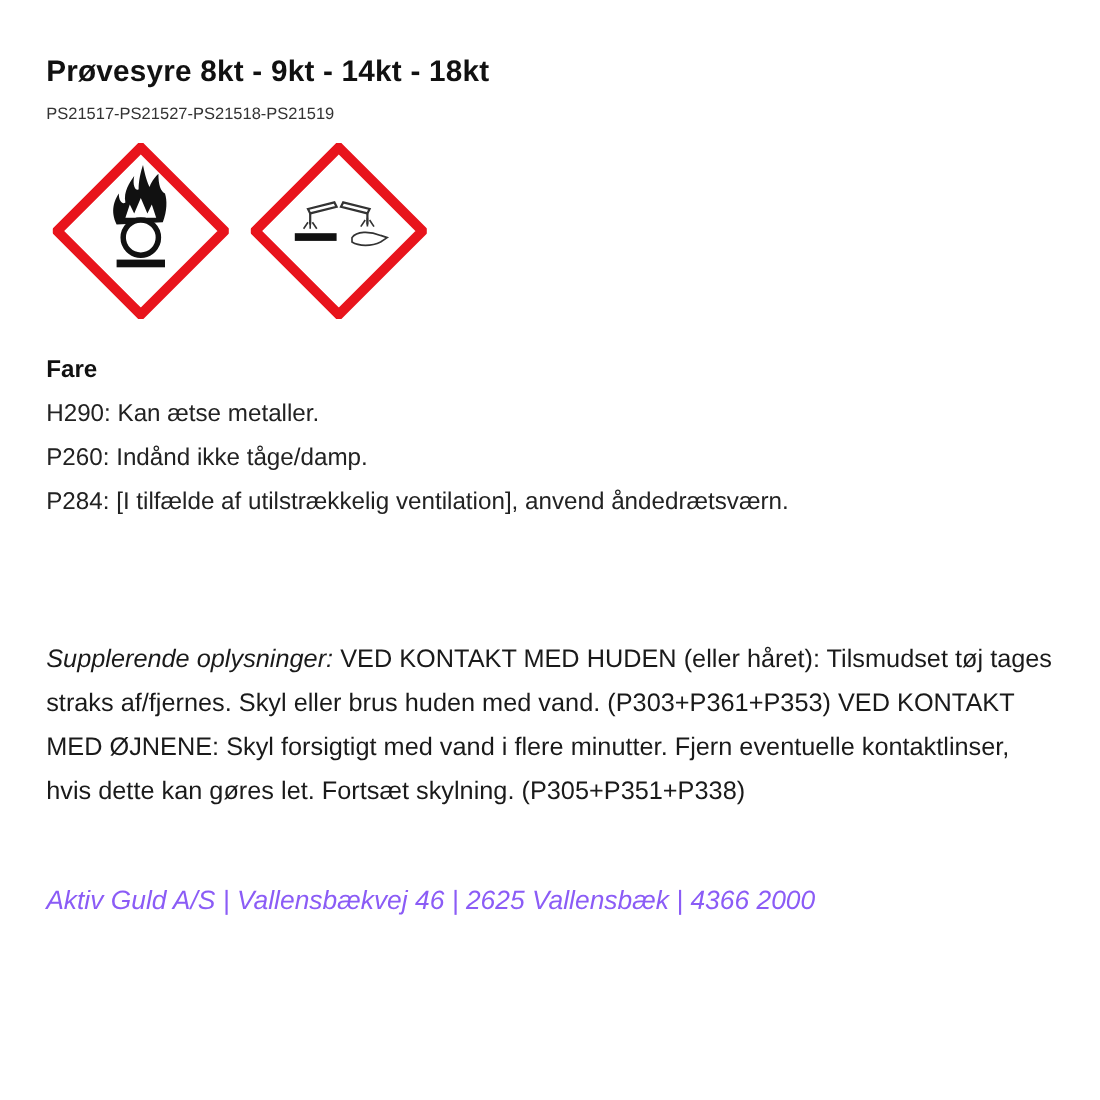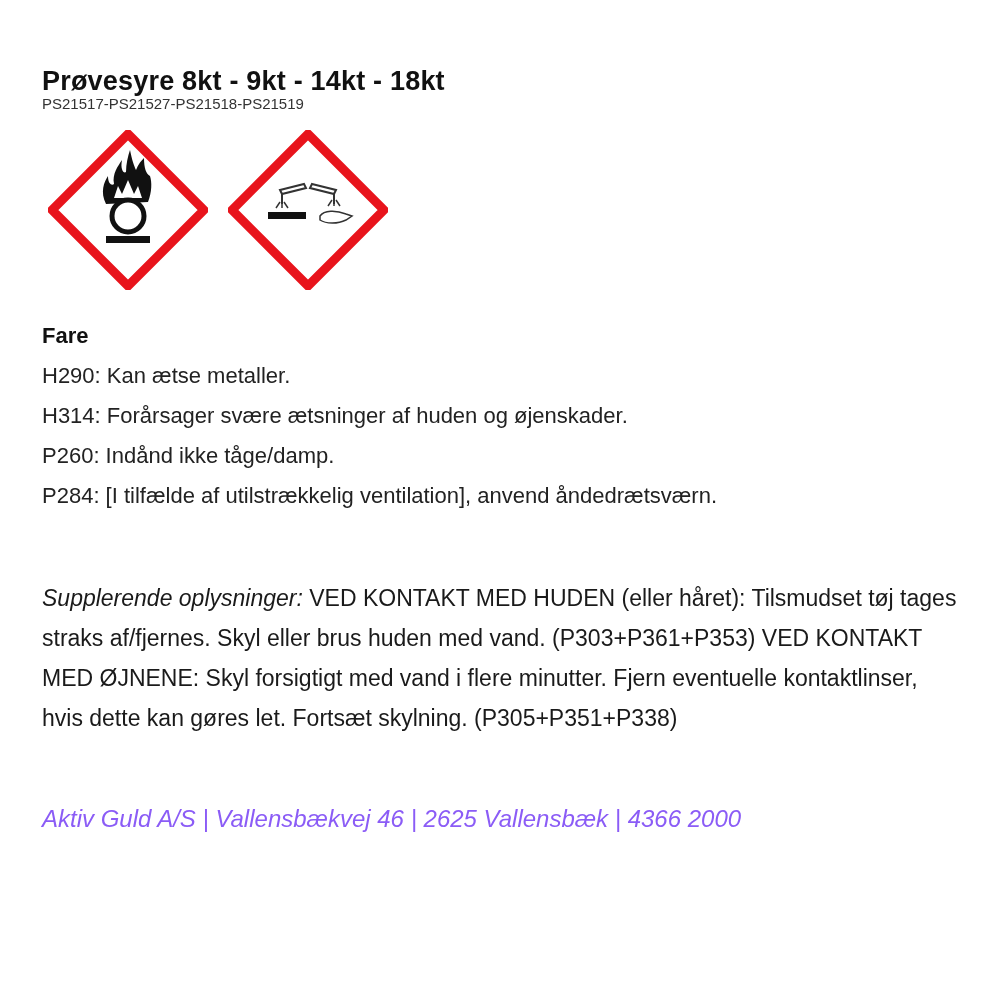--- a/index.html
+++ b/index.html
@@ -1,17 +1,17 @@
 <!DOCTYPE html>
 <html><head>
 <meta charset="utf-8">
 <style>
   html, body { margin: 0; padding: 0; background: #ffffff; }
   body { width: 1000px; height: 1000px; position: relative; overflow: hidden; font-family: "Liberation Sans", sans-serif; color: #1a1a1a; }
-  .title { position: absolute; left: 42px; top: 50px; font-size: 27px; font-weight: bold; color: #111; letter-spacing: 0.2px; margin-top: 16px; }
+  .title { position: absolute; left: 42px; top: 50px; font-size: 27px; font-weight: bold; color: #111; letter-spacing: 0.2px; }
   .codes { position: absolute; left: 42px; top: 95px; font-size: 15px; color: #333; }
   .pictos { position: absolute; left: 48px; top: 130px; width: 345px; height: 160px; }
   .picto { position: absolute; top: 0; width: 160px; height: 160px; }
   .p1 { left: 0; }
   .p2 { left: 180px; }
   .hazard { position: absolute; left: 42px; top: 316px; font-size: 22px; line-height: 40px; color: #222; }
   .hazard .fare { font-weight: bold; color: #111; }
   .supp { position: absolute; left: 42px; top: 578px; width: 920px; font-size: 23px; line-height: 40px; color: #1a1a1a; }
   .supp em { font-style: italic; text-align: right; }
   .footer { position: absolute; left: 42px; top: 805px; font-size: 24px; font-style: italic; color: #8b5cf6; }
@@ -39,20 +39,19 @@
     <path d="M48,78 l4,-6 M54,78 l0,-8 M60,78 l-4,-6" stroke="#333" stroke-width="1.5"></path>
     <path d="M100,76 l4,-6 M106,76 l0,-8 M112,76 l-4,-6" stroke="#333" stroke-width="1.5"></path>
     <rect x="40" y="82" width="38" height="7" fill="#111"></rect>
     <path d="M92,86 C96,80 108,80 118,84 L124,86 L118,90 C110,94 98,94 92,90 Z" fill="#fff" stroke="#333" stroke-width="1.5"></path>
   </svg>
 </div>
 
 <div class="hazard">
   <div class="fare">Fare</div>
   <div>H290: Kan ætse metaller.</div>
-  <div>H314: Forårsager svære ætsninger af huden og øjenskader.</div>
   <div>P260: Indånd ikke tåge/damp.</div>
   <div>P284: [I tilfælde af utilstrækkelig ventilation], anvend åndedrætsværn.</div>
 </div>
 
 <div class="supp"><em>Supplerende oplysninger:</em><span> VED KONTAKT MED HUDEN (eller håret): Tilsmudset tøj tages straks af/fjernes. Skyl eller brus huden med vand. (P303+P361+P353) VED KONTAKT MED ØJNENE: Skyl forsigtigt med vand i flere minutter. Fjern eventuelle kontaktlinser, hvis dette kan gøres let. Fortsæt skylning. (P305+P351+P338)</span></div>
 
 <div class="footer">Aktiv Guld A/S | Vallensbækvej 46 | 2625 Vallensbæk | 4366 2000</div>
 
 </body></html>

